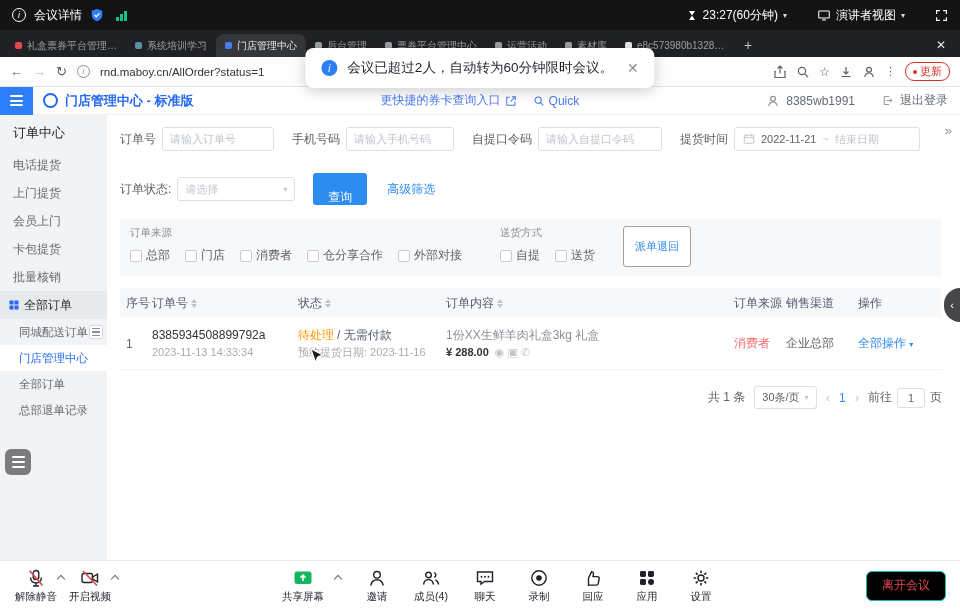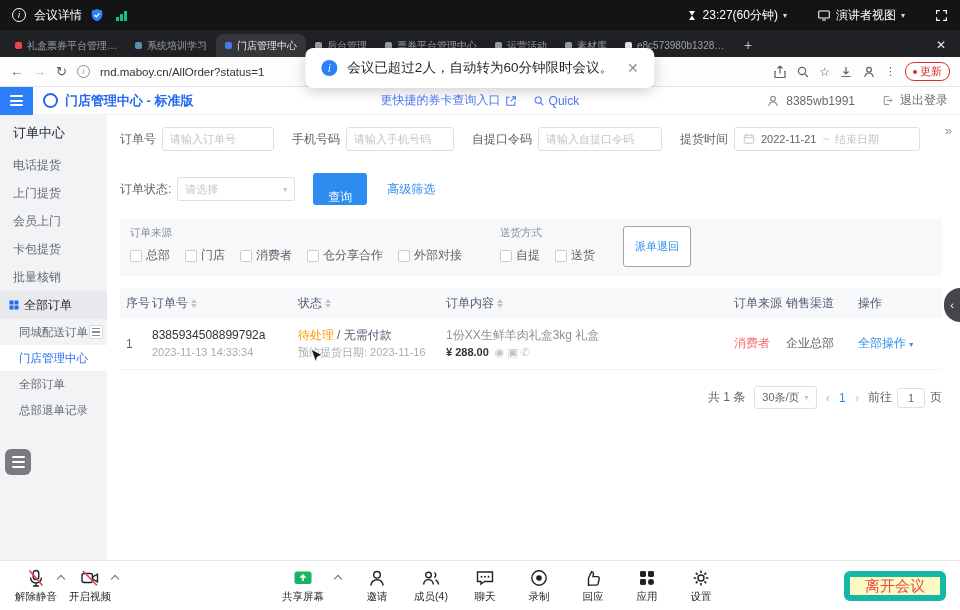--- a/index.html
+++ b/index.html
@@ -123,21 +123,21 @@
   .toast-ico{width:16px;height:16px;border-radius:50%;background:#2d7ff9;color:#fff;font-size:10px;font-style:italic;display:flex;align-items:center;justify-content:center;flex:none}
   .toast-text{font-size:13.5px;color:#1f2329}
   .toast-close{color:#8a9099;font-size:14px;margin-left:4px;cursor:pointer}
 
   
   .meetbar{position:absolute;bottom:0;left:0;right:0;height:50px;background:#fff;border-top:1px solid #e7e7e7;display:flex;align-items:center;padding:0 14px;z-index:70}
   .mitem{display:flex;flex-direction:column;align-items:center;justify-content:center;min-width:44px;gap:1px;font-size:10.5px;color:#1f2329;cursor:pointer}
   .micon{height:21px;display:flex;align-items:center;justify-content:center}
   .chev{width:6px;height:6px;border-left:1.5px solid #646a73;border-top:1.5px solid #646a73;transform:rotate(45deg);margin:0 4px 14px 0;cursor:pointer}
   .center-group{position:absolute;left:50%;transform:translateX(-50%);display:flex;align-items:center;gap:10px;margin-left:22px}
-  .leave-btn{margin-left:auto;border:6px solid #14b8a6;color:#e5484d;background:#fef9c3;border-radius:6px;height:30px;padding:0 15px;font-size:15px;cursor:pointer}
+  .leave-btn{margin-left:auto;border:1px solid #14b8a6;color:#e5484d;background:#000000;border-radius:6px;height:30px;padding:0 15px;font-size:12px;cursor:pointer}
 
   .cursor{position:absolute;left:310px;top:348px;z-index:120;pointer-events:none}
 </style>
 </head>
 <body>
 
 <div class="screen">
 
   <div class="meet-top">
     <span class="info-circ">i</span>

